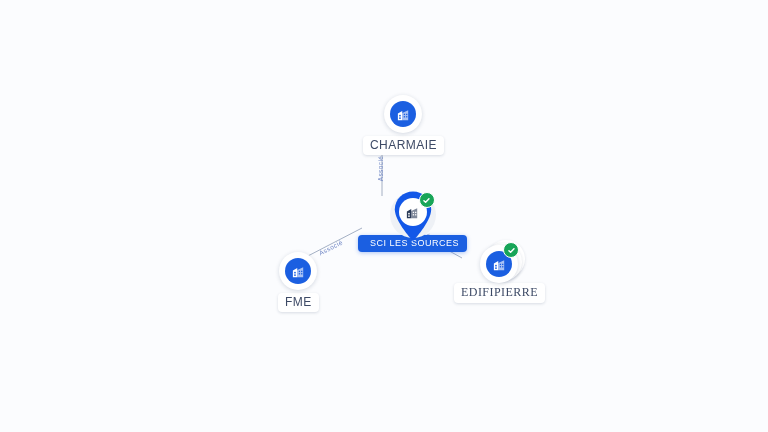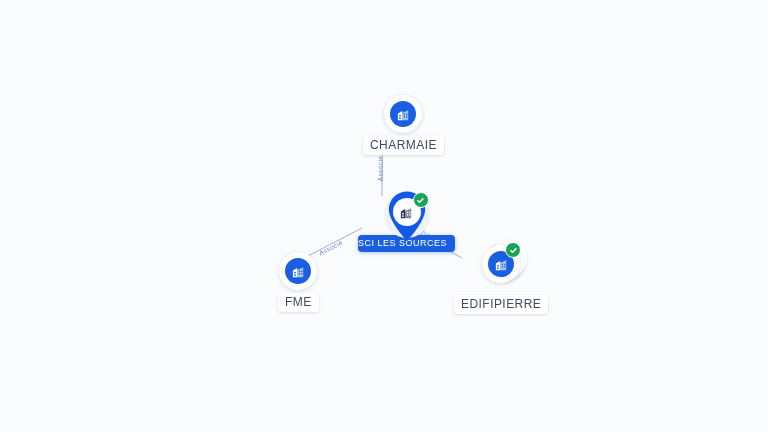--- a/index.html
+++ b/index.html
@@ -141,21 +141,21 @@
     letter-spacing: 0.45px;
     white-space: nowrap;
     box-shadow: 0 1px 3px rgba(30, 50, 90, 0.16);
     font-family: "Liberation Sans", sans-serif;
   }
   .label-chip.primary {
     background: #1b5fe1;
     color: #ffffff;
     font-size: 9px;
     letter-spacing: 0.5px;
-    padding: 3px 8px 4px 0;
+    padding: 3px 8px 4px 12px;
     box-shadow: 0 1px 4px rgba(27, 95, 225, 0.35);
     text-align: right;
   }
 
   
   .edge-label {
     position: absolute;
     font-size: 6.5px;
     color: #6f86c4;
     letter-spacing: 0.4px;
@@ -264,16 +264,16 @@
             <rect x="16.1" y="14.6" width="2.1" height="2.1" fill="#1b5fe1"></rect>
           </svg>
         </div>
         <div class="badge-check" style="left: 23px; top: -3px;">
           <svg width="9" height="9" viewBox="0 0 12 12" fill="none">
             <path d="M2.6 6.2 L4.8 8.4 L9.3 3.7" stroke="#ffffff" stroke-width="1.9" stroke-linecap="round" stroke-linejoin="round"></path>
           </svg>
         </div>
       </div>
     </div>
-    <div class="label-chip" style="margin-top: 12px;">EDIFIPIERRE</div>
+    <div class="label-chip" style="margin-top: 0; font-family: Liberation Serif, serif;">EDIFIPIERRE</div>
   </div>
 
 </div>
 
 </body></html>

